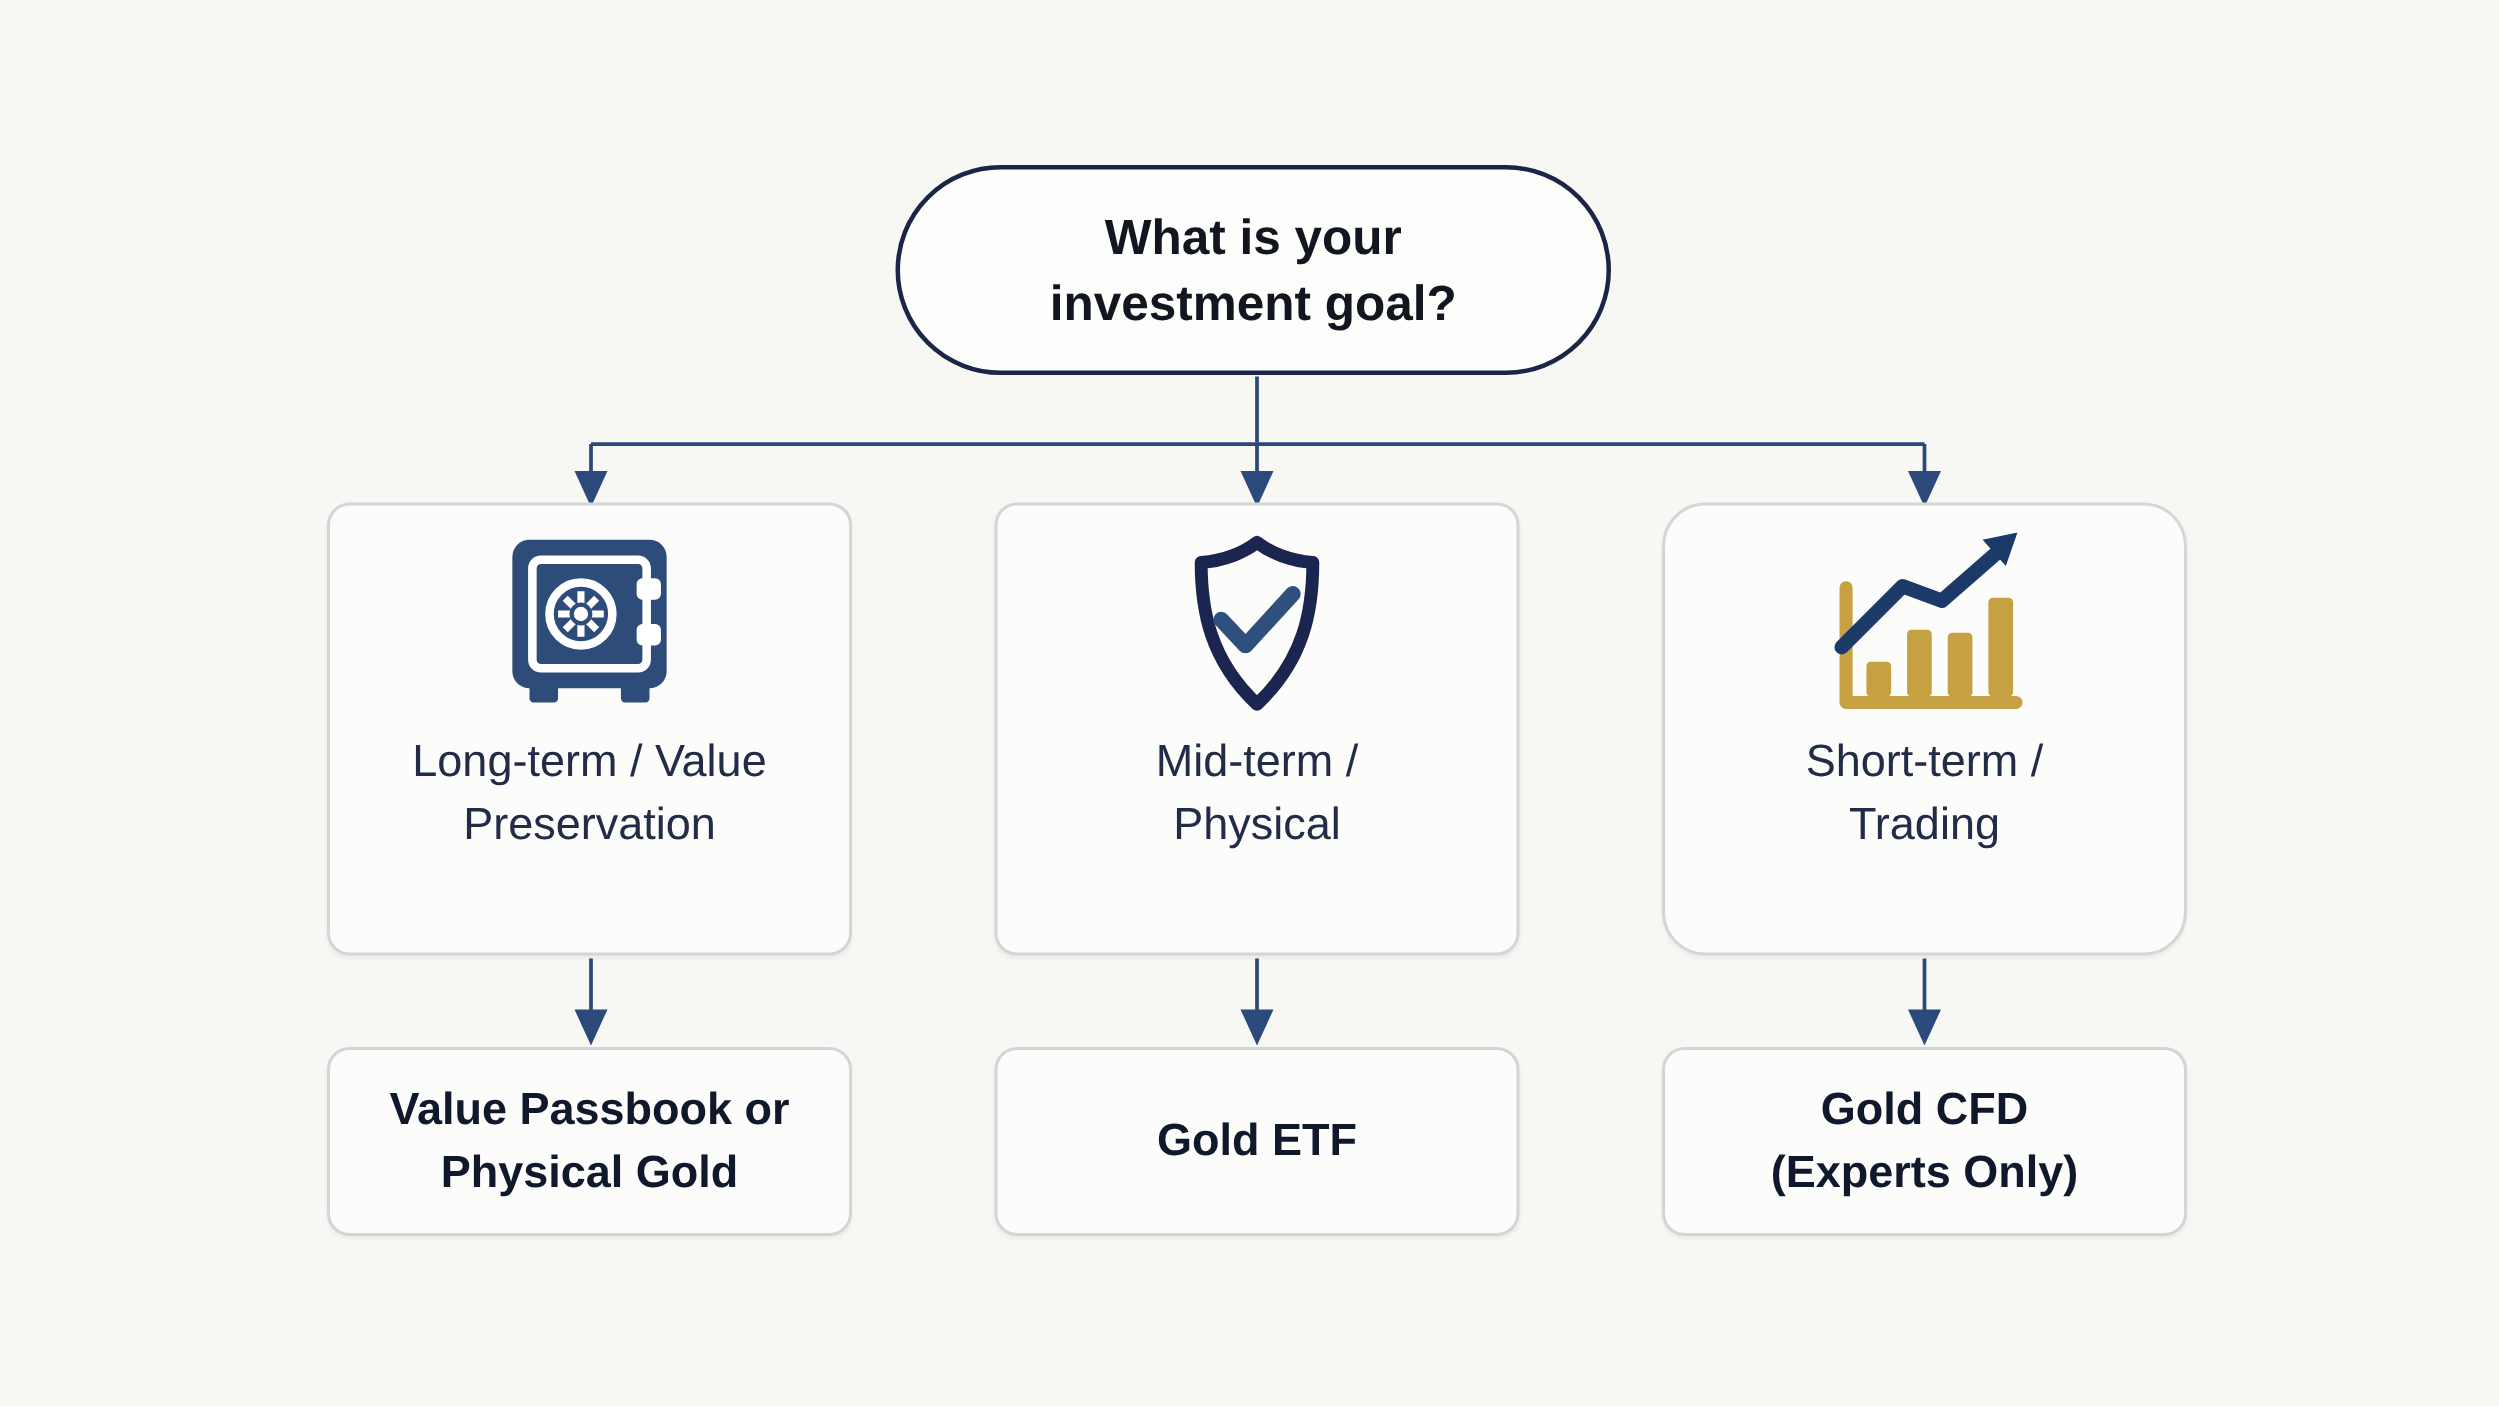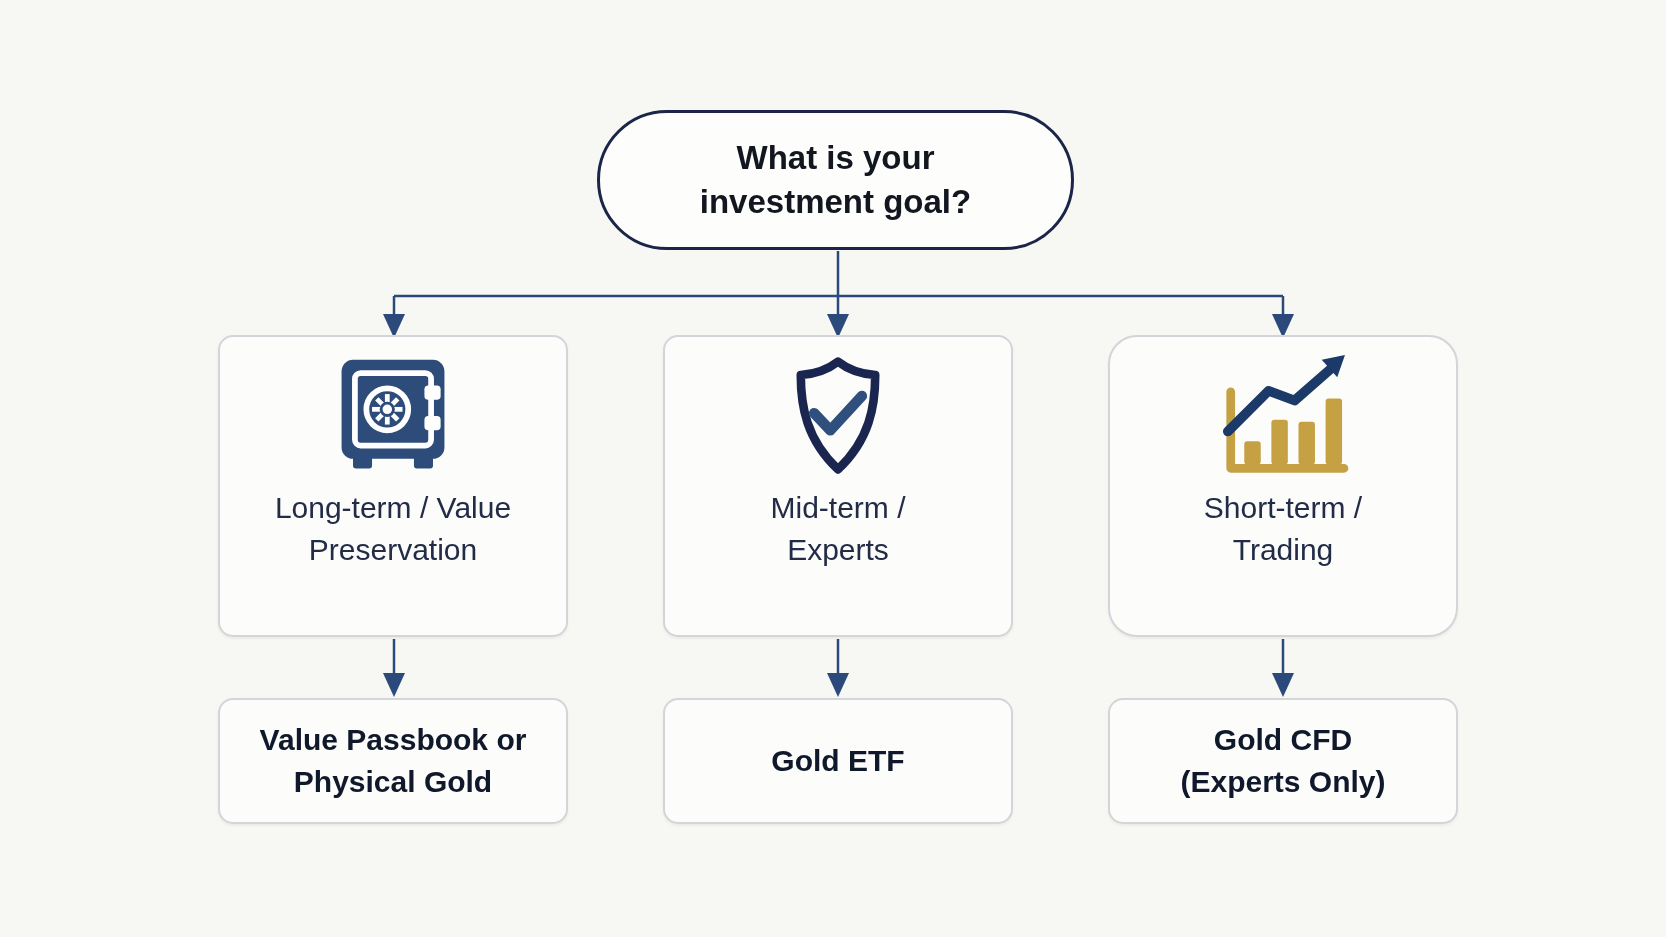--- a/index.html
+++ b/index.html
@@ -162,21 +162,21 @@
     <div class="goal-label">Long-term / Value Preservation</div>
   </div>
 
   <div class="goal-box col-1">
     <div class="icon-wrap">
       <svg width="110" height="126" viewBox="0 0 114 132">
         <path d="M18 23 C 34 22, 48 16, 57 9 C 66 16, 80 22, 96 23 C 96 56, 90 91, 57 122 C 24 91, 18 56, 18 23 Z" fill="none" stroke="#1a2550" stroke-width="9" stroke-linejoin="round"></path>
         <polyline points="32,63 49,81 82,45" fill="none" stroke="#2f4f7c" stroke-width="11" stroke-linecap="round" stroke-linejoin="round"></polyline>
       </svg>
     </div>
-    <div class="goal-label">Mid-term / Experts</div>
+    <div class="goal-label">Mid-term / Physical</div>
   </div>
 
   <div class="goal-box col-2">
     <div class="icon-wrap">
       <svg width="138" height="122" viewBox="0 0 140 126">
         <path d="M16 38 V 117 H 133" fill="none" stroke="#c5a144" stroke-width="9" stroke-linecap="round" stroke-linejoin="round"></path>
         <g fill="#c5a144">
           <rect x="30" y="89" width="17" height="24" rx="3"></rect>
           <rect x="58" y="67" width="17" height="46" rx="3"></rect>
           <rect x="86" y="69" width="17" height="44" rx="3"></rect>

